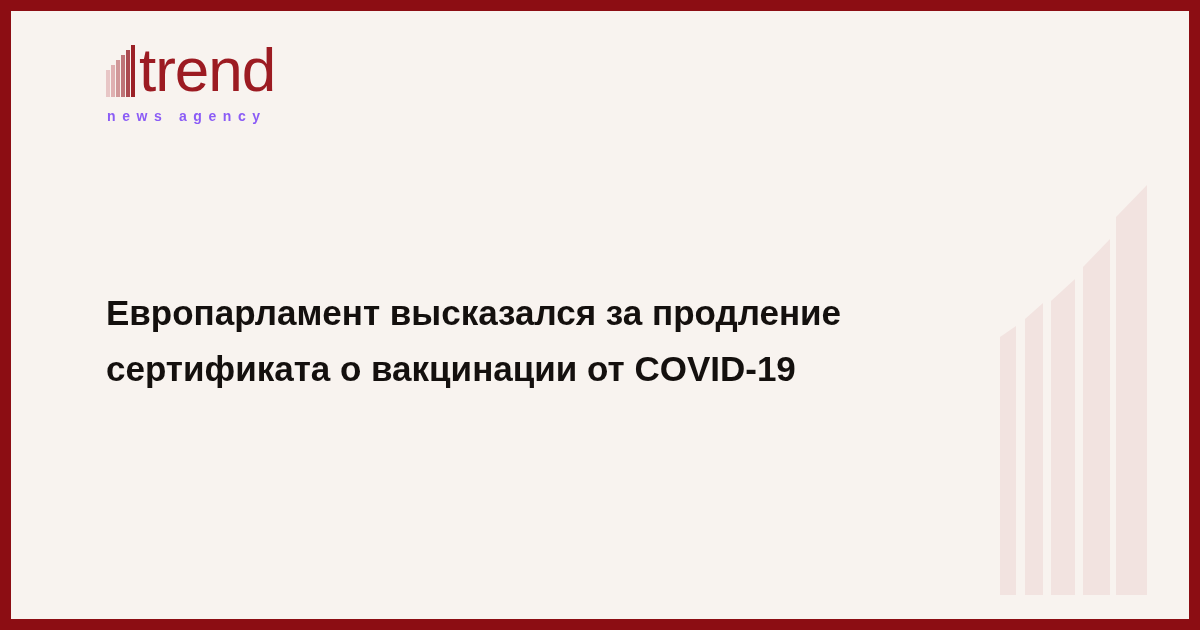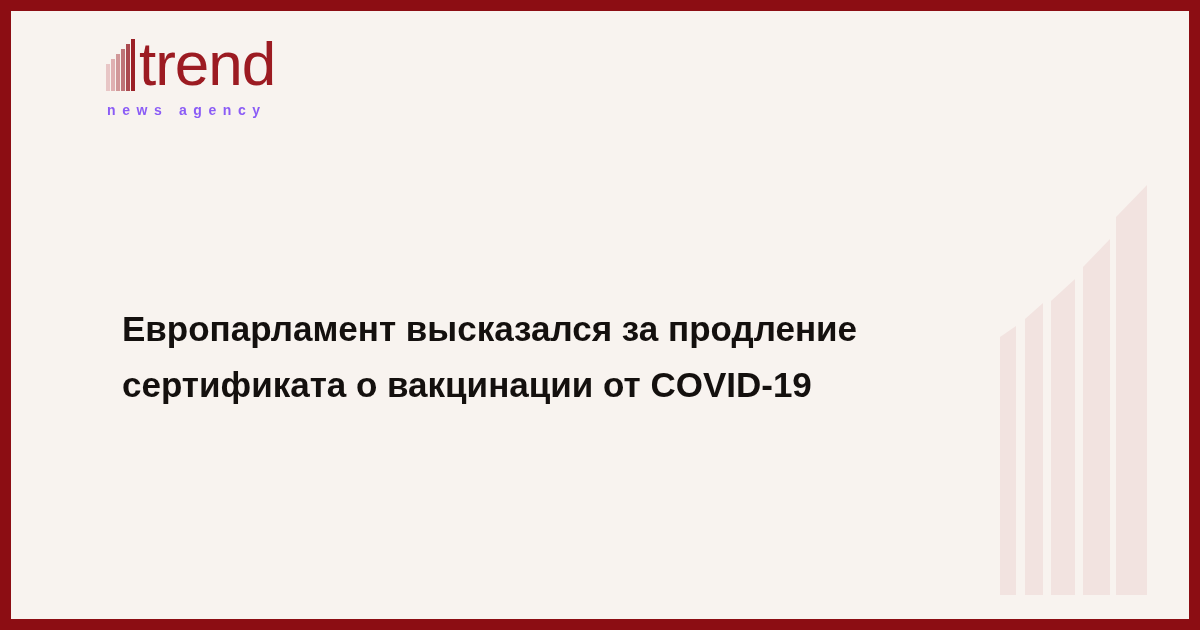--- a/index.html
+++ b/index.html
@@ -42,21 +42,21 @@
   .deco-bar.b1 { left: 12px;  width: 16px;  top: 315px; clip-path: polygon(0 11px, 100% 0, 100% 100%, 0 100%); }
   .deco-bar.b2 { left: 37px;  width: 18px;  top: 292px; clip-path: polygon(0 16px, 100% 0, 100% 100%, 0 100%); }
   .deco-bar.b3 { left: 63px;  width: 24px;  top: 268px; clip-path: polygon(0 22px, 100% 0, 100% 100%, 0 100%); }
   .deco-bar.b4 { left: 95px;  width: 27px;  top: 228px; clip-path: polygon(0 28px, 100% 0, 100% 100%, 0 100%); }
   .deco-bar.b5 { left: 128px; width: 31px;  top: 174px; clip-path: polygon(0 32px, 100% 0, 100% 100%, 0 100%); }
 
   
   .logo {
     position: absolute;
     left: 84px;
-    top: 20px;
+    top: 26px;
     width: 300px;
     height: 100px;
   }
   .logo-mark {
     position: absolute;
     left: 11px;
     top: 8px;
     width: 36px;
     height: 52px;
     display: flex;
@@ -97,21 +97,21 @@
     color: #8b5cf6;
     white-space: nowrap;
   }
 
   
   .headline {
     position: absolute;
     left: 95px;
     top: 274px;
     width: 860px;
-    margin: 16px;
+    margin: 0;
     font-family: "Liberation Sans", sans-serif;
     font-size: 35px;
     line-height: 56px;
     font-weight: 700;
     color: #14100e;
     letter-spacing: 0px;
   }
 </style>
 </head>
 <body>

